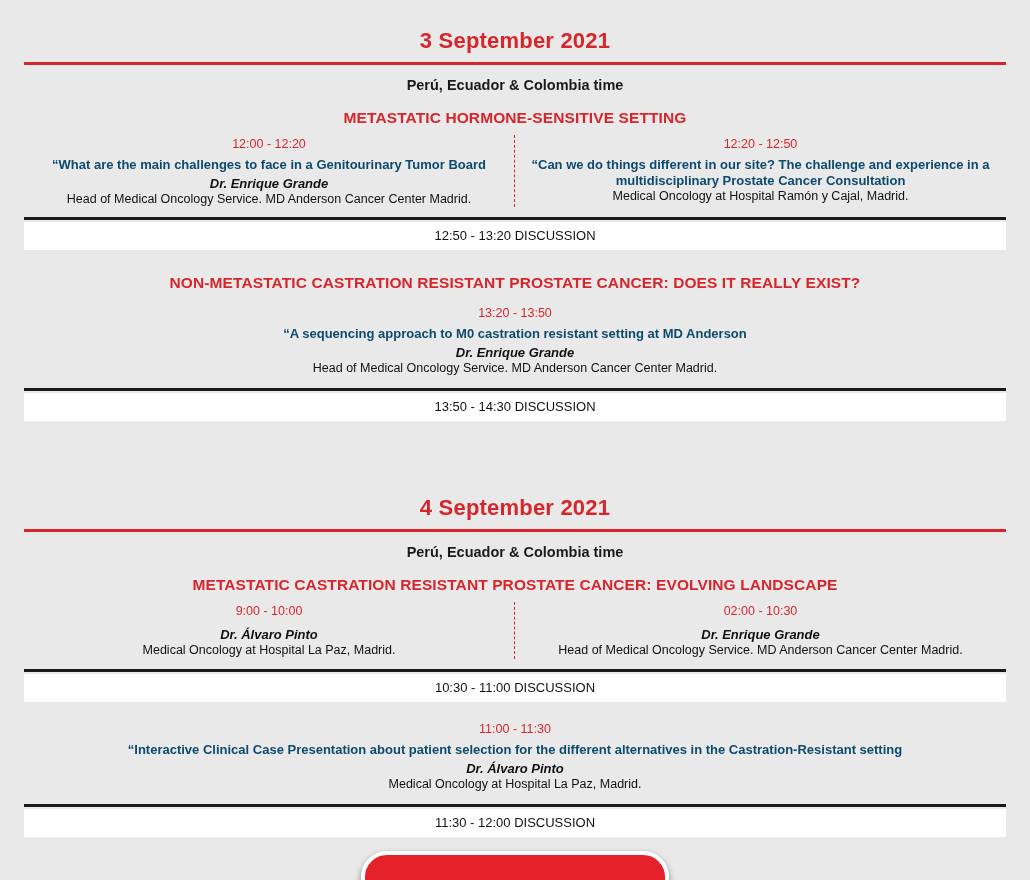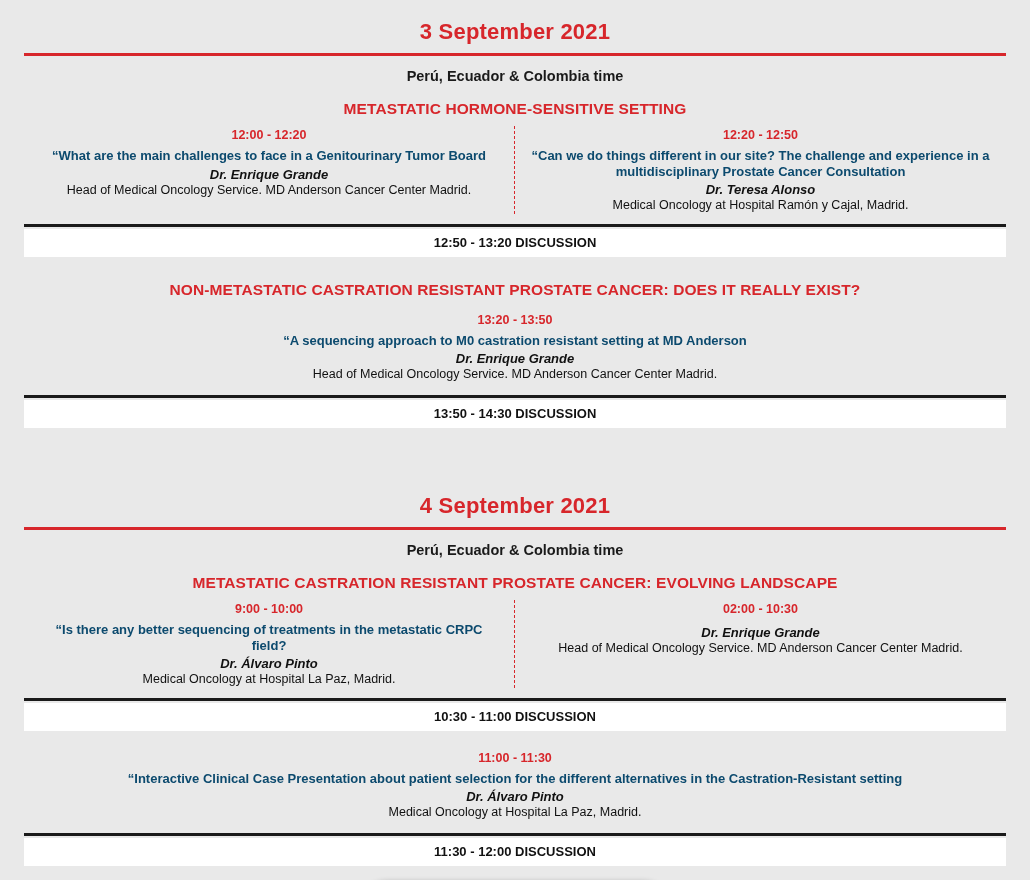--- a/index.html
+++ b/index.html
@@ -23,21 +23,21 @@
   .content {
     width: 982px;
     margin: 0 auto;
   }
   .day-title {
     text-align: center;
     color: #d7262b;
     font-size: 22px;
     font-weight: bold;
     letter-spacing: 0.2px;
-    padding-top: 19px;
+    padding-top: 28px;
     padding-bottom: 8px;
   }
   .rule {
     height: 3px;
     background: #d7262b;
     width: 982px;
     margin: 0 auto 0 auto;
   }
   .zone {
     text-align: center;
@@ -64,21 +64,21 @@
     padding: 0 14px;
     box-sizing: border-box;
     text-align: center;
   }
   .col.left {
     border-right: 1px dashed #d7262b;
   }
   .time {
     color: #d7262b;
     font-size: 12.5px;
-    font-weight: bold;
+    font-weight: normal;
     padding: 2px 0 6px 0;
   }
   .talk {
     font-size: 13px;
     font-weight: bold;
     line-height: 1.2;
     color: #0c4a6e;
   }
   .speaker {
     font-size: 13px;
@@ -101,21 +101,20 @@
     border-top: 3px solid #1a1a1a;
     margin-top: 2px;
   }
   .discussion {
     background: #ffffff;
     text-align: center;
     font-size: 13px;
     color: #111;
     padding: 6px 0 7px 0;
     margin: 2px 0 0 0;
-    font-weight: bold;
   }
   .gap-small { height: 14px; }
   .gap-big { height: 46px; }
   .cta-area {
     position: relative;
     height: 74px;
     margin-top: 10px;
   }
   .cta-button {
     position: absolute;
@@ -151,21 +150,20 @@
       <div class="two-col">
         <div class="col left">
           <div class="time">12:00 - 12:20</div>
           <div class="talk">“What are the main challenges to face in a Genitourinary Tumor Board</div>
           <div class="speaker">Dr. Enrique Grande</div>
           <div class="affil">Head of Medical Oncology Service. MD Anderson Cancer Center Madrid.</div>
         </div>
         <div class="col">
           <div class="time">12:20 - 12:50</div>
           <div class="talk">“Can we do things different in our site? The challenge and experience in a  multidisciplinary Prostate Cancer Consultation</div>
-          <div class="speaker">Dr. Teresa Alonso</div>
           <div class="affil">Medical Oncology at Hospital Ramón y Cajal, Madrid.</div>
         </div>
       </div>
       <div class="discussion-wrap">
         <div class="discussion">12:50 - 13:20 DISCUSSION</div>
       </div>
 
       <div class="gap-small"></div>
       <div class="section-title">NON-METASTATIC CASTRATION RESISTANT PROSTATE CANCER: DOES IT REALLY EXIST?</div>
       <div class="single">
@@ -185,21 +183,20 @@
       <div class="day-title">4 September 2021</div>
     </div>
     <div class="rule"></div>
     <div class="content">
       <div class="zone">Perú, Ecuador &amp; Colombia time</div>
 
       <div class="section-title">METASTATIC CASTRATION RESISTANT PROSTATE CANCER: EVOLVING LANDSCAPE</div>
       <div class="two-col">
         <div class="col left">
           <div class="time">9:00 - 10:00</div>
-          <div class="talk">“Is there any better sequencing of treatments in the metastatic CRPC field?</div>
           <div class="speaker">Dr. Álvaro Pinto</div>
           <div class="affil">Medical Oncology at Hospital La Paz, Madrid.</div>
         </div>
         <div class="col">
           <div class="time">02:00 - 10:30</div>
           <div class="speaker">Dr. Enrique Grande</div>
           <div class="affil">Head of Medical Oncology Service. MD Anderson Cancer Center Madrid.</div>
         </div>
       </div>
       <div class="discussion-wrap">

